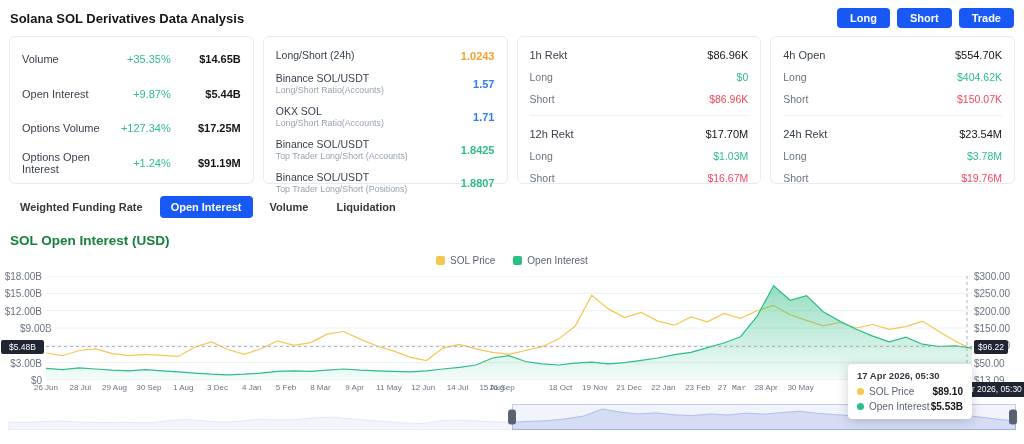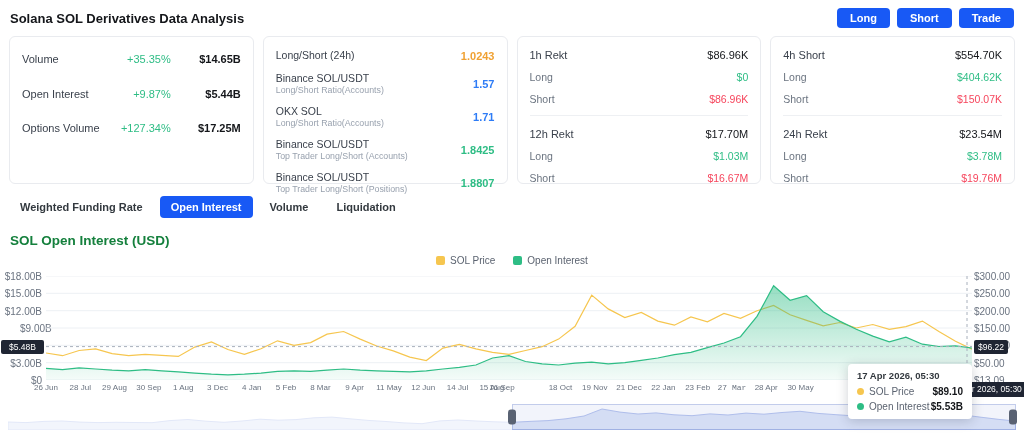--- a/index.html
+++ b/index.html
@@ -99,20 +99,25 @@
     <div class="srow">
       <span class="s-label">Open Interest</span>
       <span class="s-chg">+9.87%</span>
       <span class="s-val">$5.44B</span>
     </div>
     <div class="srow">
       <span class="s-label">Options Volume</span>
       <span class="s-chg">+127.34%</span>
       <span class="s-val">$17.25M</span>
     </div>
+    <div class="srow">
+      <span class="s-label">Options Open Interest</span>
+      <span class="s-chg">+1.24%</span>
+      <span class="s-val">$91.19M</span>
+    </div>
   </div>
 
   <div class="card">
     <div class="rrow first">
       <div class="r-txt">
           <div class="r-t">Long/Short (24h)</div>
         </div>
       <span class="r-v v-orange">1.0243</span>
     </div>
     <div class="rrow">
@@ -168,21 +173,21 @@
       <span class="k-long">$1.03M</span>
     </div>
     <div class="krow">
       <span class="k-lbl">Short</span>
       <span class="k-short">$16.67M</span>
     </div>
   </div>
 
   <div class="card">
     <div class="khead">
-      <span class="k-title">4h Short</span>
+      <span class="k-title">4h Open</span>
       <span class="k-total">$554.70K</span>
     </div>
     <div class="krow">
       <span class="k-lbl">Long</span>
       <span class="k-long">$404.62K</span>
     </div>
     <div class="krow">
       <span class="k-lbl">Short</span>
       <span class="k-short">$150.07K</span>
     </div>

